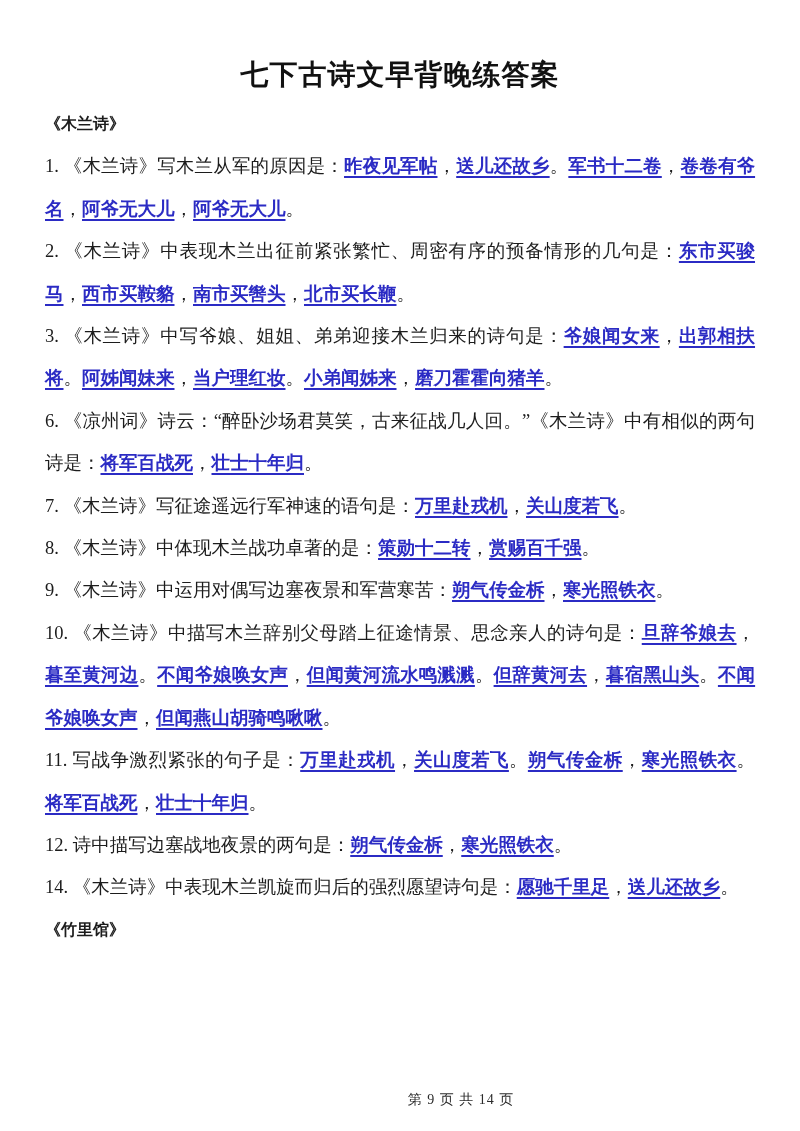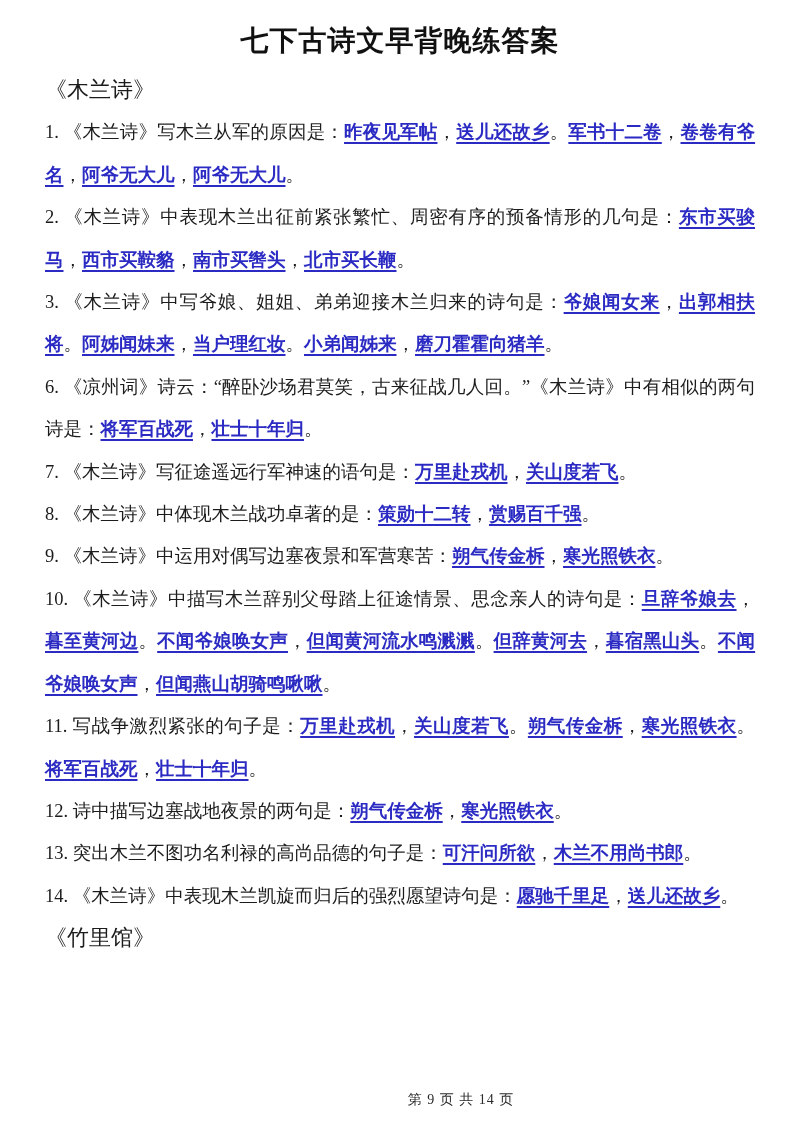--- a/index.html
+++ b/index.html
@@ -12,41 +12,41 @@
     width: 800px;
     height: 1131px;
     margin: 0 auto;
     background: #ffffff;
     overflow: hidden;
     font-family: "Liberation Serif", "DejaVu Serif", serif;
     color: #1c1c1c;
   }
   .doc-title {
     margin: 0;
-    padding-top: 24px;
+    padding-top: 58px;
     text-align: center;
     font-size: 28px;
     line-height: 34px;
     font-weight: 700;
     letter-spacing: 1px;
     color: #111111;
   }
   .content {
     margin: 11px 45px 0 45px;
     font-size: 18.5px;
     line-height: 42.4px;
     text-align: justify;
   }
   .content p {
     margin: 0;
     padding: 0;
   }
   .content p.heading {
-    font-weight: 400;
-    font-size: 22px;
+    font-weight: 700;
+    font-size: 16px;
     color: #111111;
   }
   .q {
     color: #1c1c1c;
   }
   .ans {
     color: #2b2bc4;
     font-weight: 700;
     text-decoration: underline;
     text-decoration-color: #2b2bc4;
@@ -75,18 +75,17 @@
       <p class="item"><span class="q">1. 《木兰诗》写木兰从军的原因是：</span><span class="ans">昨夜见军帖</span><span class="q">，</span><span class="ans">送儿还故乡</span><span class="q">。</span><span class="ans">军书十二卷</span><span class="q">，</span><span class="ans">卷卷有爷名</span><span class="q">，</span><span class="ans">阿爷无大儿</span><span class="q">，</span><span class="ans">阿爷无大儿</span><span class="q">。</span></p>
       <p class="item"><span class="q">2. 《木兰诗》中表现木兰出征前紧张繁忙、周密有序的预备情形的几句是：</span><span class="ans">东市买骏马</span><span class="q">，</span><span class="ans">西市买鞍貉</span><span class="q">，</span><span class="ans">南市买辔头</span><span class="q">，</span><span class="ans">北市买长鞭</span><span class="q">。</span></p>
       <p class="item"><span class="q">3. 《木兰诗》中写爷娘、姐姐、弟弟迎接木兰归来的诗句是：</span><span class="ans">爷娘闻女来</span><span class="q">，</span><span class="ans">出郭相扶将</span><span class="q">。</span><span class="ans">阿姊闻妹来</span><span class="q">，</span><span class="ans">当户理红妆</span><span class="q">。</span><span class="ans">小弟闻姊来</span><span class="q">，</span><span class="ans">磨刀霍霍向猪羊</span><span class="q">。</span></p>
       <p class="item"><span class="q">6. 《凉州词》诗云：“醉卧沙场君莫笑，古来征战几人回。”《木兰诗》中有相似的两句诗是：</span><span class="ans">将军百战死</span><span class="q">，</span><span class="ans">壮士十年归</span><span class="q">。</span></p>
       <p class="item"><span class="q">7. 《木兰诗》写征途遥远行军神速的语句是：</span><span class="ans">万里赴戎机</span><span class="q">，</span><span class="ans">关山度若飞</span><span class="q">。</span></p>
       <p class="item"><span class="q">8. 《木兰诗》中体现木兰战功卓著的是：</span><span class="ans">策勋十二转</span><span class="q">，</span><span class="ans">赏赐百千强</span><span class="q">。</span></p>
       <p class="item"><span class="q">9. 《木兰诗》中运用对偶写边塞夜景和军营寒苦：</span><span class="ans">朔气传金柝</span><span class="q">，</span><span class="ans">寒光照铁衣</span><span class="q">。</span></p>
       <p class="item"><span class="q">10. 《木兰诗》中描写木兰辞别父母踏上征途情景、思念亲人的诗句是：</span><span class="ans">旦辞爷娘去</span><span class="q">，</span><span class="ans">暮至黄河边</span><span class="q">。</span><span class="ans">不闻爷娘唤女声</span><span class="q">，</span><span class="ans">但闻黄河流水鸣溅溅</span><span class="q">。</span><span class="ans">但辞黄河去</span><span class="q">，</span><span class="ans">暮宿黑山头</span><span class="q">。</span><span class="ans">不闻爷娘唤女声</span><span class="q">，</span><span class="ans">但闻燕山胡骑鸣啾啾</span><span class="q">。</span></p>
       <p class="item"><span class="q">11. 写战争激烈紧张的句子是：</span><span class="ans">万里赴戎机</span><span class="q">，</span><span class="ans">关山度若飞</span><span class="q">。</span><span class="ans">朔气传金柝</span><span class="q">，</span><span class="ans">寒光照铁衣</span><span class="q">。</span><span class="ans">将军百战死</span><span class="q">，</span><span class="ans">壮士十年归</span><span class="q">。</span></p>
       <p class="item"><span class="q">12. 诗中描写边塞战地夜景的两句是：</span><span class="ans">朔气传金柝</span><span class="q">，</span><span class="ans">寒光照铁衣</span><span class="q">。</span></p>
-      <p class="item"><span class="q">13. 突出木兰不图功名利禄的高尚品德的句子是：</span><span class="ans">可汗问所欲</span><span class="q">，</span><span class="ans">木兰不用尚书郎</span><span class="q">。</span></p>
       <p class="item"><span class="q">14. 《木兰诗》中表现木兰凯旋而归后的强烈愿望诗句是：</span><span class="ans">愿驰千里足</span><span class="q">，</span><span class="ans">送儿还故乡</span><span class="q">。</span></p>
       <p class="heading"><span class="q">《竹里馆》</span></p>
     </div>
   <div class="footer">第 9 页 共 14 页</div>
 </div>
 
 </body></html>

